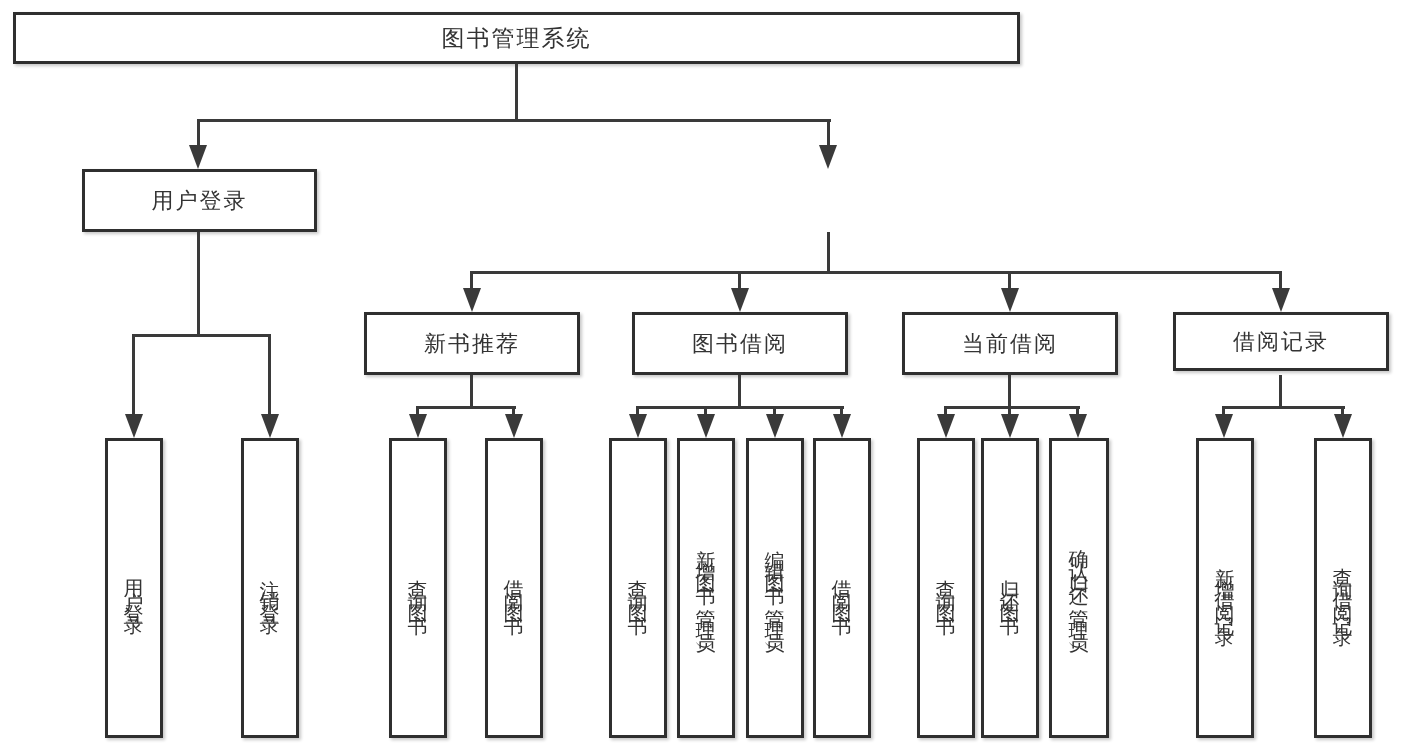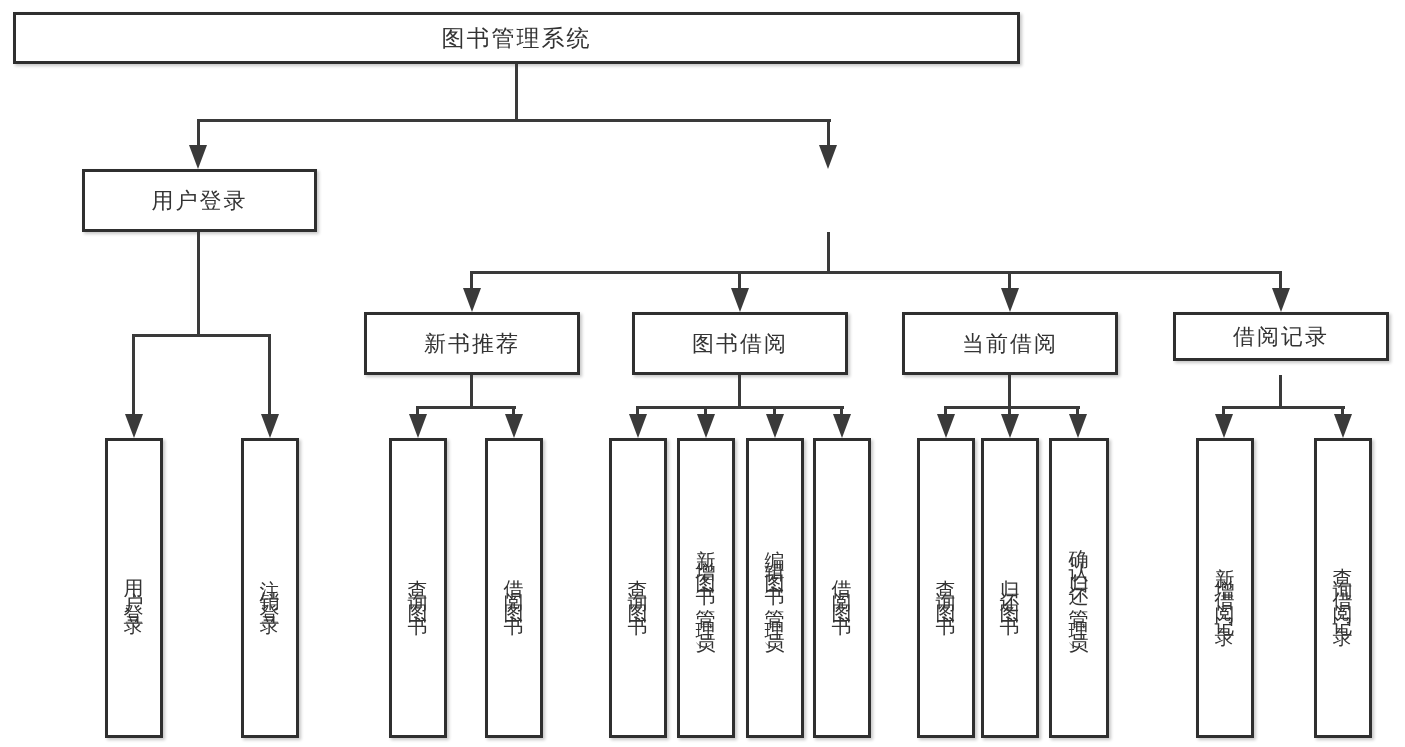--- a/index.html
+++ b/index.html
@@ -52,21 +52,21 @@
 
 <div class="canvas">
 
   <div class="node h root" style="left:13px;top:12px;width:1007px;height:52px;">图书管理系统</div>
 
   <div class="node h" style="left:82px;top:169px;width:235px;height:63px;">用户登录</div>
 
   <div class="node h" style="left:364px;top:312px;width:216px;height:63px;">新书推荐</div>
   <div class="node h" style="left:632px;top:312px;width:216px;height:63px;">图书借阅</div>
   <div class="node h" style="left:902px;top:312px;width:216px;height:63px;">当前借阅</div>
-  <div class="node h" style="left:1173px;top:312px;width:216px;height:49px;">借阅记录</div>
+  <div class="node h" style="left:1173px;top:312px;width:216px;height:59px;">借阅记录</div>
 
   <div class="node leaf" style="left:105px;top:438px;width:58px;height:300px;">
     <span>用户登录</span>
   </div>
   <div class="node leaf" style="left:241px;top:438px;width:58px;height:300px;">
     <span>注销登录</span>
   </div>
 
   <div class="node leaf" style="left:389px;top:438px;width:58px;height:300px;">
     <span>查询图书</span>

